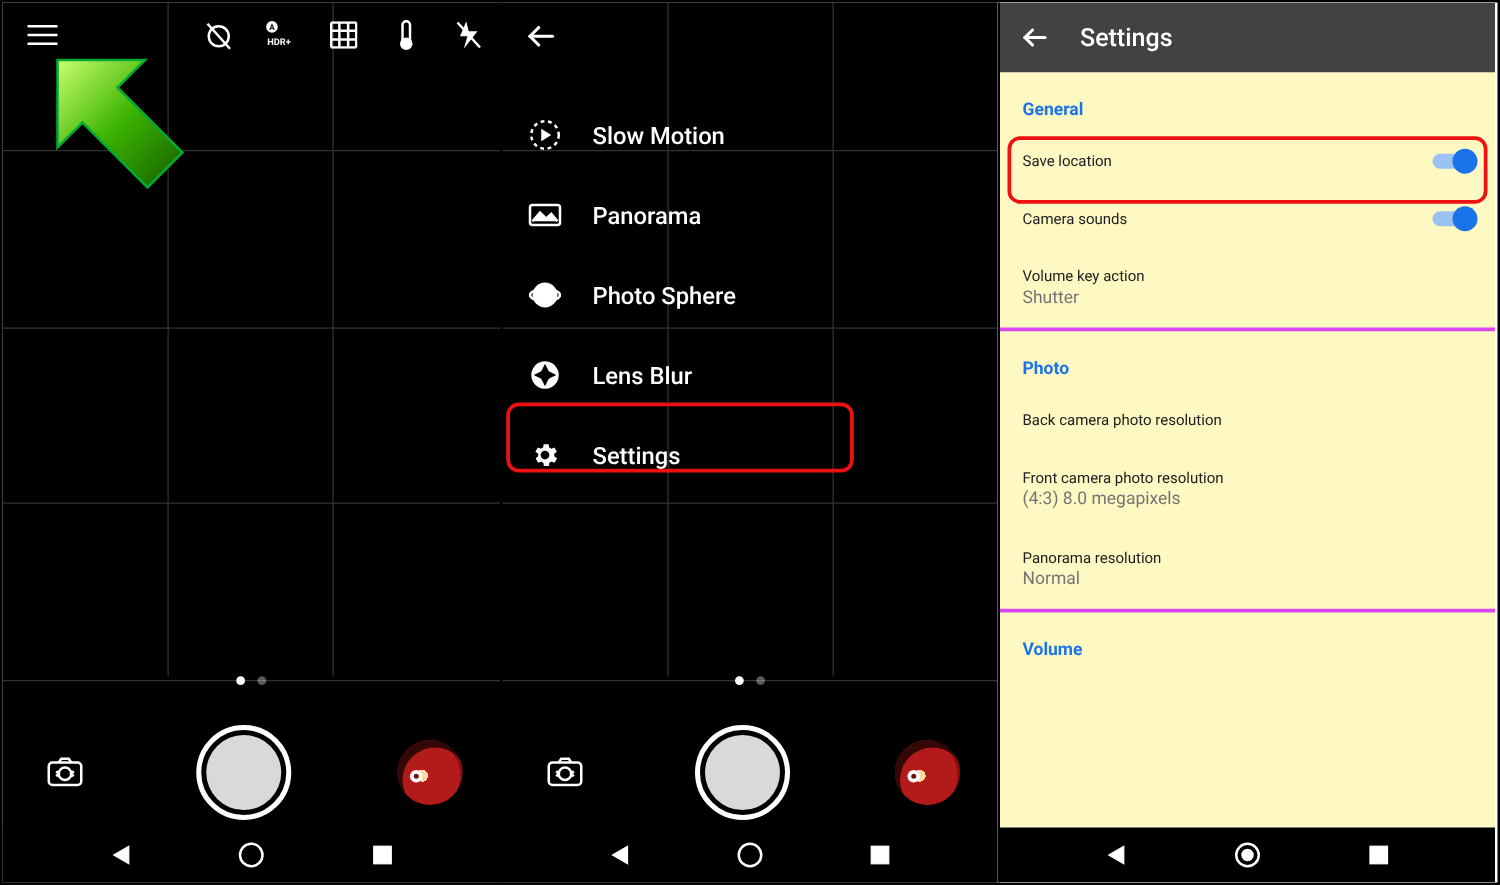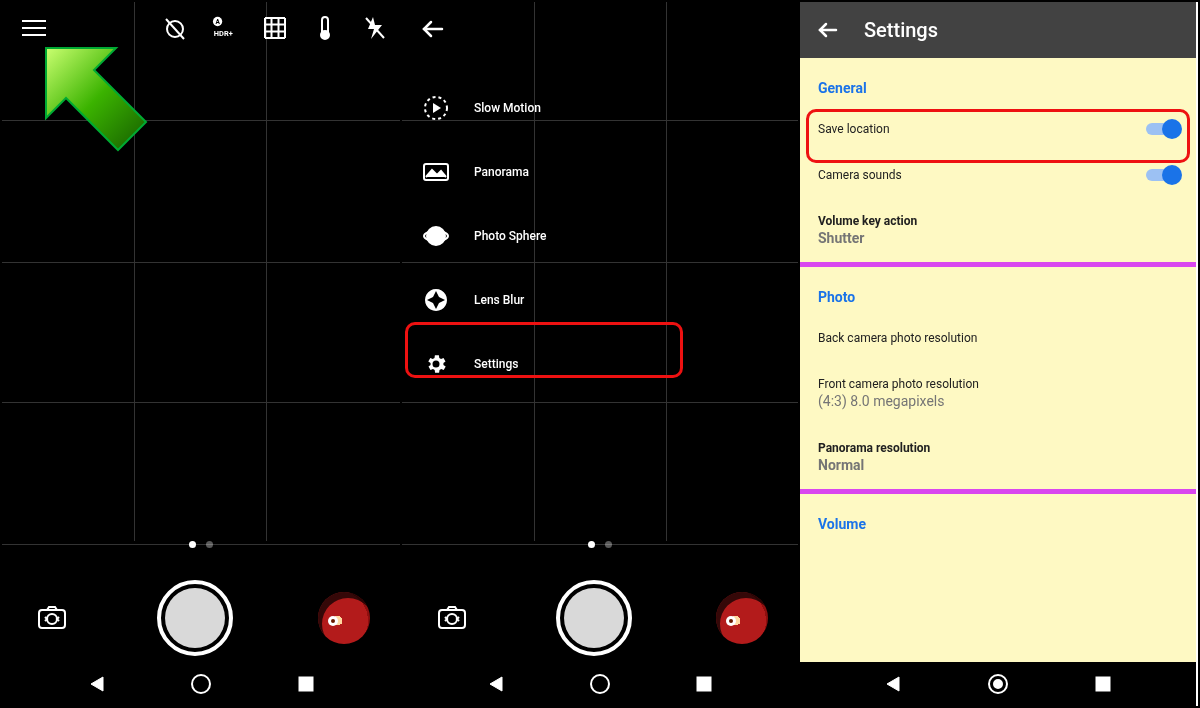--- a/index.html
+++ b/index.html
@@ -45,33 +45,33 @@
   .nkey { width:24px; height:24px; display:flex; align-items:center; justify-content:center; }
   .nkey.back svg, .nkey.recent svg { stroke:#fff; }
   .nkey.home { width:20px; height:20px; border:2px solid #fff; border-radius:50%; }
 
   
   .arrow { position:absolute; left:34px; top:36px; width:120px; height:130px; pointer-events:none; }
 
   
   .backbtn { position:absolute; left:18px; top:14px; cursor:pointer; }
   .menu { position:absolute; left:0; right:0; top:74px; }
-  .mi { display:flex; align-items:center; gap:24px; height:64px; padding-left:20px; color:#fff; font-size:12px; font-weight:500; cursor:pointer; }
+  .mi { display:flex; align-items:center; gap:24px; height:64px; padding-left:20px; color:#fff; font-size:19px; font-weight:500; cursor:pointer; }
   .mi .micon { width:28px; height:28px; display:flex; align-items:center; justify-content:center; }
   .hl-red { border:3px solid #e11; border-radius:10px; position:absolute; pointer-events:none; }
   .hl-red.p2 { left:3px; top:320px; width:278px; height:56px; }
 
   
   .p3head { height:56px; background:#424242; color:#fff; display:flex; align-items:center; gap:24px; padding-left:16px; font-size:20px; font-weight:500; }
   .p3body { position:absolute; top:56px; bottom:44px; left:0; right:0; background:#fef9c3; overflow:hidden; }
   .sectlabel { color:#1a73e8; font-size:14px; font-weight:700; padding:22px 18px 10px; }
   .row { padding:16px 18px; position:relative; }
   .row .title { font-size:12px; color:#212121; }
   .row .sub { font-size:14px; color:#757575; margin-top:2px; }
-  .row.bordered { border-bottom:5px solid #d946ef;font-weight:bold; }
+  .row.bordered { border-bottom:3px solid #d946ef; }
   .toggle { position:absolute; right:14px; top:50%; transform:translateY(-50%); width:36px; height:20px; }
   .toggle .track { position:absolute; top:4px; left:0; width:30px; height:12px; border-radius:10px; background:#9cc1f3; }
   .toggle .knob  { position:absolute; right:0; top:0; width:20px; height:20px; border-radius:50%; background:#1a73e8; }
   .hl-red.p3 { left:6px; top:51px; width:384px; height:54px; }
 </style>
 </head>
 <body>
 
 <div class="wrap">
 

